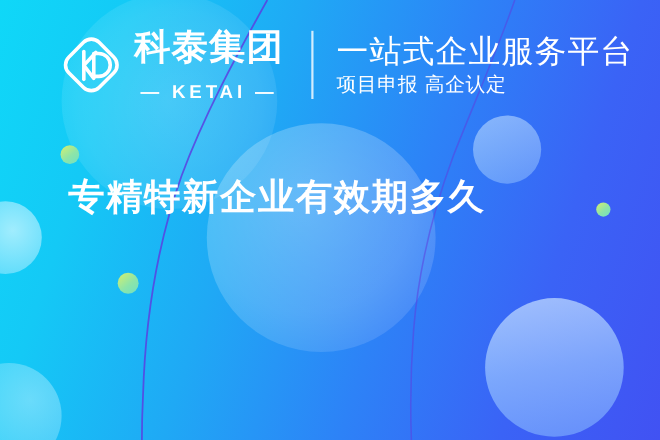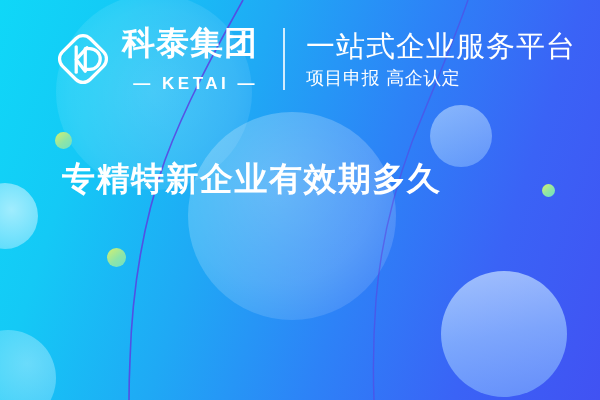--- a/index.html
+++ b/index.html
@@ -133,21 +133,21 @@
     font-family: "DejaVu Sans", "Liberation Sans", sans-serif;
   }
   .logo-en {
     margin-top: 13px;
     font-size: 17px;
     line-height: 19px;
     font-weight: bold;
     color: #ffffff;
     letter-spacing: 3.5px;
     white-space: nowrap;
-    text-align: right;
+    text-align: center;
     font-family: "Liberation Sans", sans-serif;
   }
 
   .divider {
     width: 2px;
     height: 62px;
     background: rgba(255,255,255,0.80);
     margin-left: 25px;
     margin-right: 21px;
     flex: 0 0 auto;

